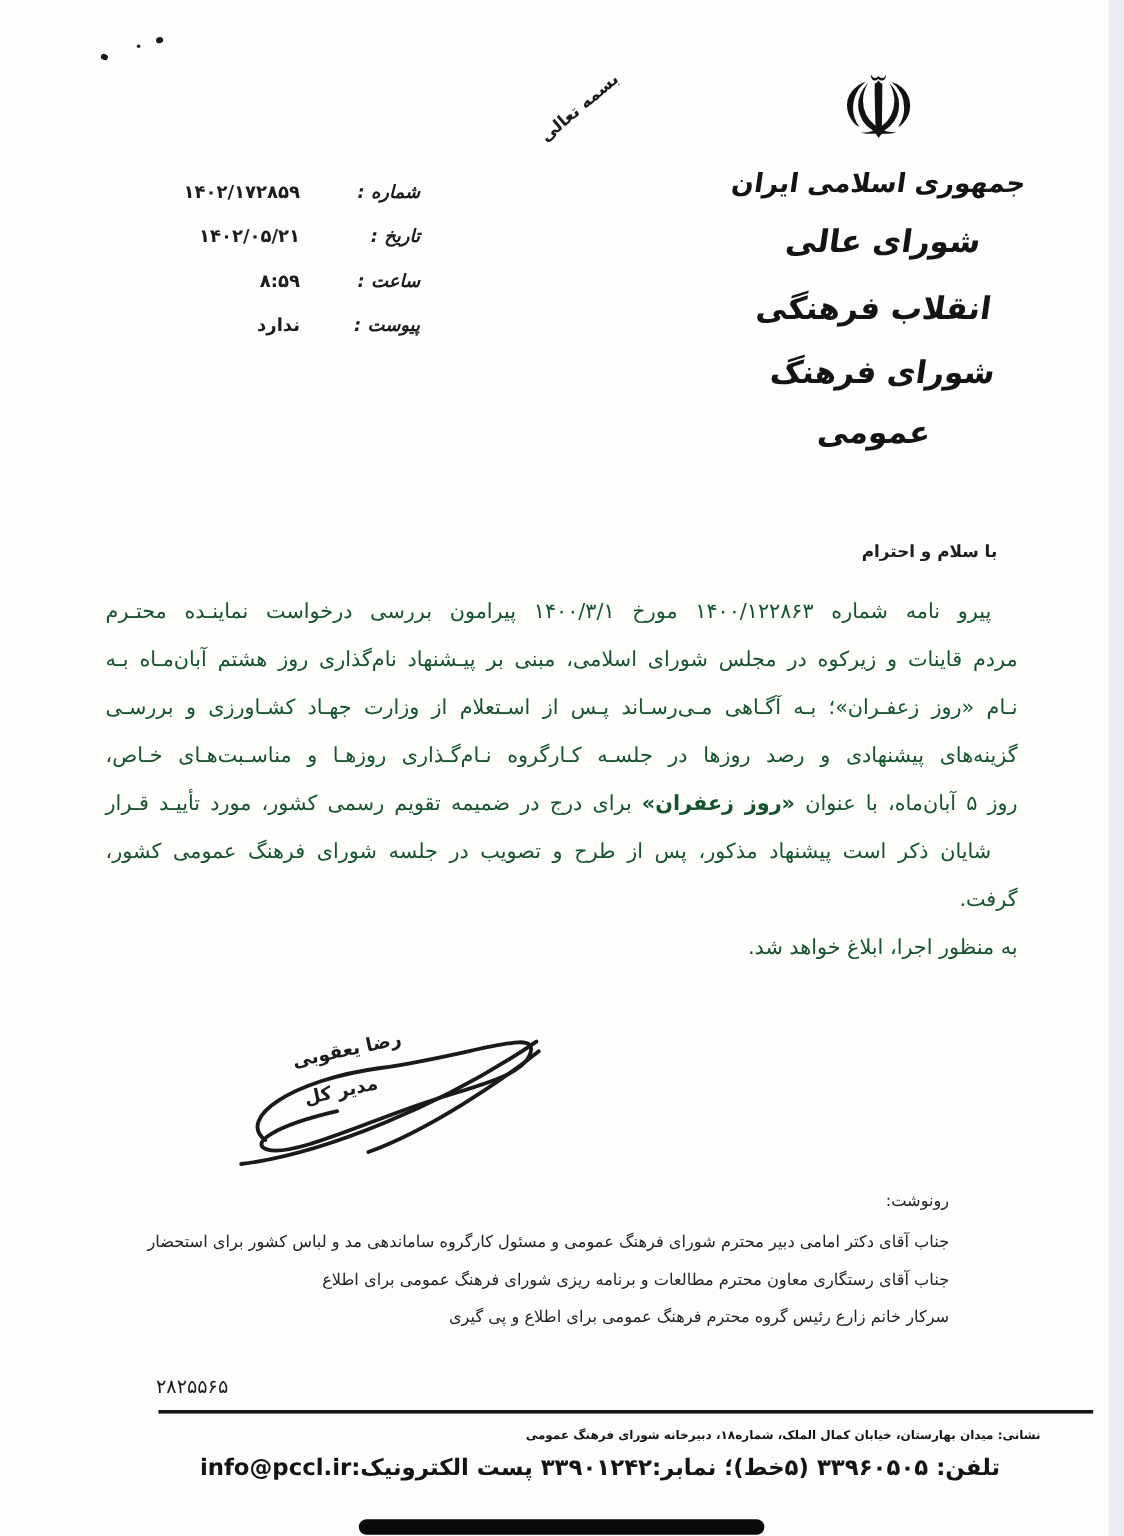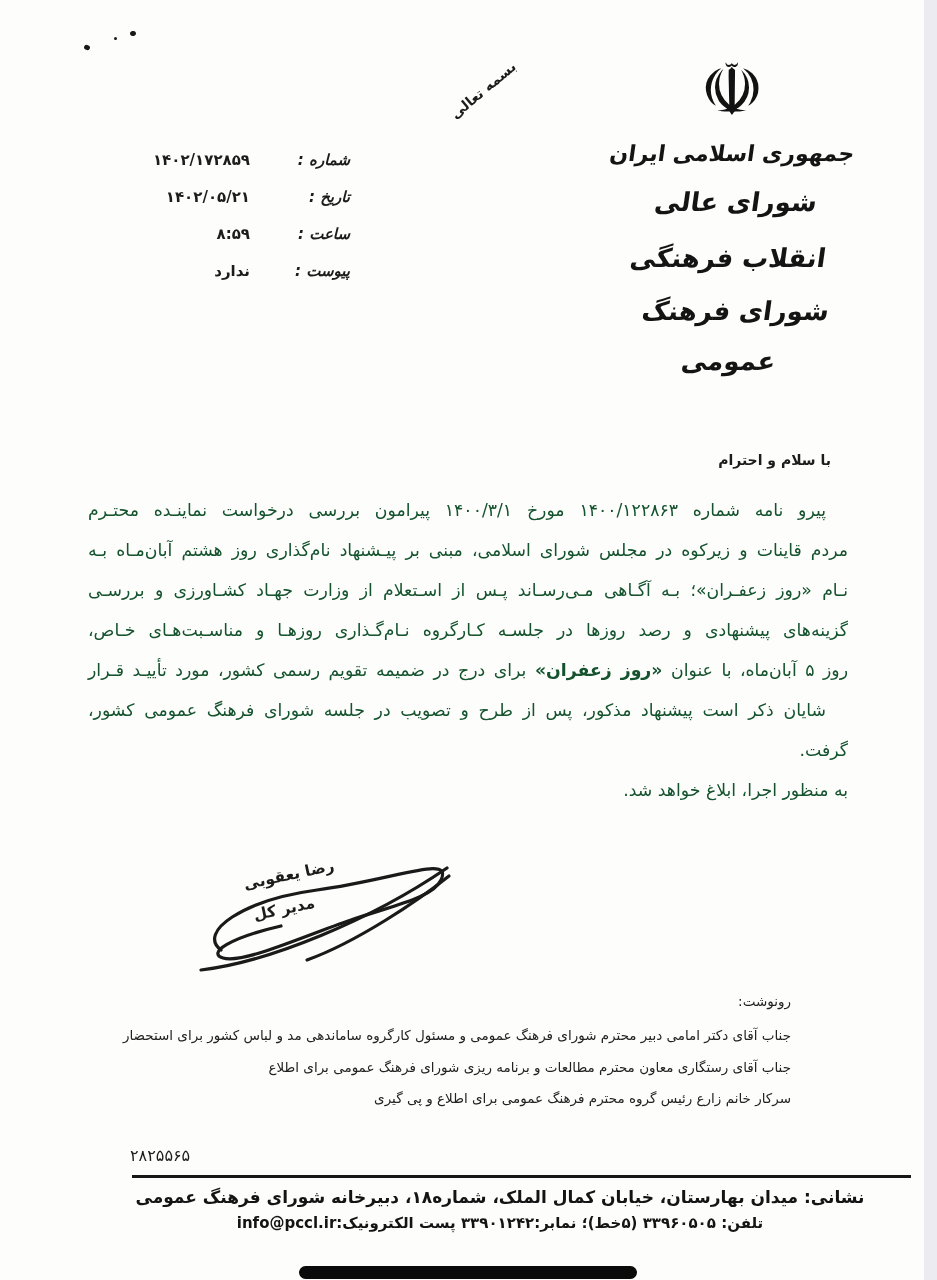--- a/index.html
+++ b/index.html
@@ -50,22 +50,22 @@
   
   .cc{position:absolute;right:146px;top:990px;text-align:right;font-size:13.5px;color:#222;}
   .cc-heading{line-height:22px;margin-bottom:8px;text-align:right;}
   .cc-item{line-height:31.5px;white-space:nowrap;}
   
   .ref-number{position:absolute;left:130px;top:1146px;font-size:16px;
     letter-spacing:1.5px;direction:ltr;}
   .footer-rule{position:absolute;left:132px;top:1175px;width:779px;height:3px;background:#171717;}
   .footer{position:absolute;left:133px;top:1184px;width:734px;text-align:center;
     font-weight:bold;color:#141414;}
-  .footer-address{font-size:17px;line-height:26px;}
-  .footer-contact{font-size:15px;line-height:26px;}
+  .footer-address{font-size:10px;line-height:26px;text-align:right;}
+  .footer-contact{font-size:19px;line-height:26px;}
 </style>
 </head>
 <body>
 
 <div class="page">
 
   <div class="edge-strip"></div>
   <div class="speck" style="left:84px;top:45px;width:6px;height:5px;transform:rotate(20deg);"></div>
   <div class="speck" style="left:114px;top:37px;width:3px;height:3px;"></div>
   <div class="speck" style="left:130px;top:31px;width:6px;height:5px;transform:rotate(-15deg);"></div>

